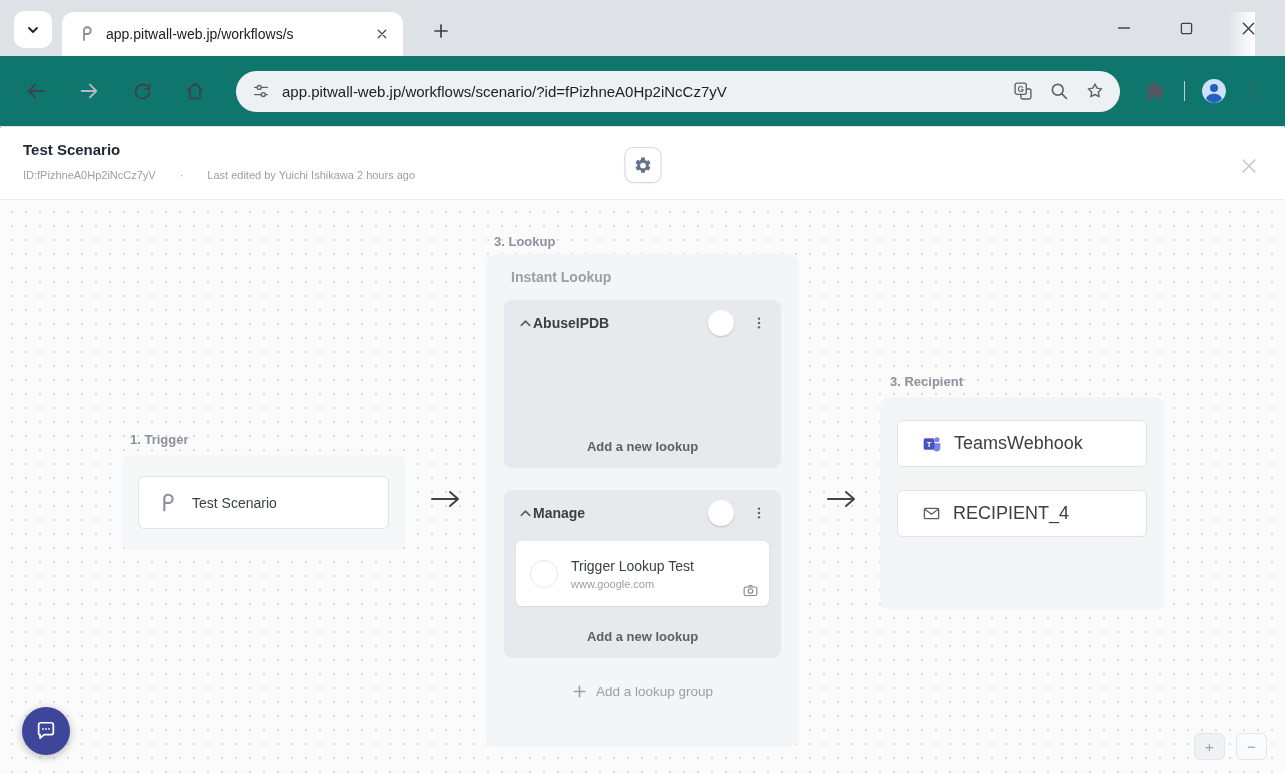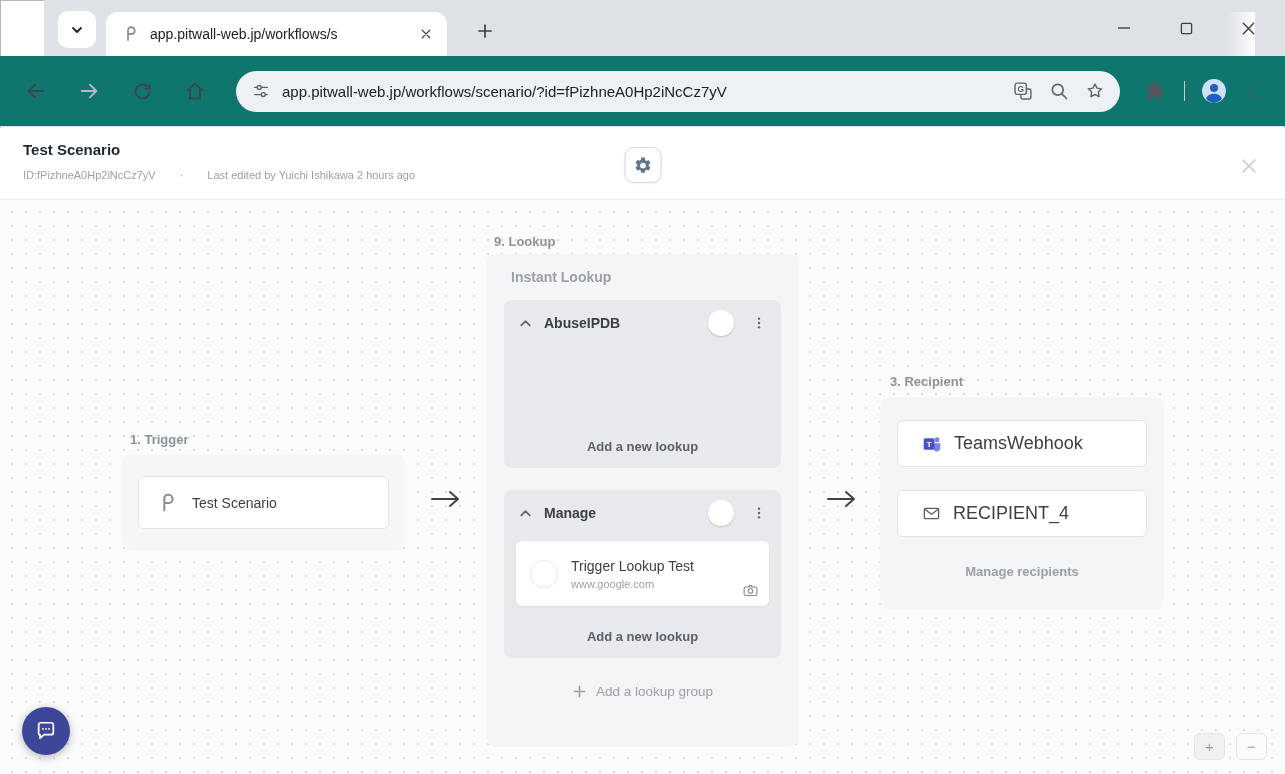--- a/index.html
+++ b/index.html
@@ -3,21 +3,21 @@
 <meta charset="utf-8">
 <style>
   * { margin:0; padding:0; box-sizing:border-box; }
   body { font-family:"Liberation Sans","DejaVu Sans",sans-serif; background:#fff; }
   button { font-family:inherit; background:none; border:none; cursor:pointer; padding:0; }
 
   .window { position:relative; width:1285px; height:774px; overflow:hidden; background:#fff;
             box-shadow: inset 0 0 0 1px #b3b6bb; }
 
   
-  .tabstrip { position:absolute; left:0; top:0; right:0; height:56px; background:#dee1e6;margin-left:44px; }
+  .tabstrip { position:absolute; left:0; top:0; right:0; height:56px; background:#dee1e6; }
   .tab-search { position:absolute; left:14px; top:11px; width:38px; height:37px; background:#fff;
                 border-radius:10px; display:flex; align-items:center; justify-content:center; color:#202124; }
   .tab { position:absolute; left:62px; top:12px; width:341px; height:44px; background:#fff;
          border-radius:12px 12px 0 0; display:flex; align-items:center; padding:0 10px 0 16px; }
   .tab-favicon { display:flex; margin-right:10px; }
   .tab-title { flex:1; font-size:14px; color:#202124; white-space:nowrap; overflow:hidden; position:relative; }
   .tab-fade { position:absolute; right:30px; top:12px; width:28px; height:44px;
               background:linear-gradient(90deg, rgba(255,255,255,0), #fff); pointer-events:none; }
   .tab-close { width:22px; height:22px; display:flex; align-items:center; justify-content:center;
                color:#45494e; border-radius:50%; }
@@ -69,21 +69,21 @@
 
   .flow-arrow { position:absolute; color:#3f444b; }
 
   .lookup-panel { position:absolute; left:486px; top:54px; width:313px; height:493px;
                   background:#f4f5f7; border-radius:10px; }
   .panel-title { position:absolute; left:25px; top:15px; font-size:14px; font-weight:bold; color:#9aa0a6; }
   .lookup-group { position:absolute; left:18px; width:277px; height:168px; background:#e7e9ec; border-radius:8px; }
   .group-1 { top:46px; } .group-2 { top:236px; }
   .group-header { height:46px; display:flex; align-items:center; padding:0 14px; }
   .collapse-btn { display:flex; color:#5f6368; }
-  .group-name { margin-left:11px; font-size:14px; font-weight:bold; color:#3a3f45; }
+  .group-name { font-size:14px; font-weight:bold; color:#3a3f45; }
   .group-spacer { flex:1; }
   .group-toggle { width:26px; height:26px; border-radius:50%; background:#fff;
                   box-shadow:0 1px 2px rgba(0,0,0,.18); }
   .group-kebab { margin-left:17px; display:flex; color:#5f6368; }
   .lookup-card { position:absolute; left:12px; right:12px; top:51px; height:65px; background:#fff;
                  border-radius:6px; box-shadow:0 1px 2px rgba(16,24,40,.07); display:flex;
                  align-items:center; padding-left:14px; gap:13px; }
   .avatar-circle { width:28px; height:28px; border-radius:50%; border:1.5px solid #e4e7ea; background:#fff; flex:none; }
   .lc-title { font-size:14px; color:#3c4043; }
   .lc-url { font-size:11px; color:#9aa0a6; margin-top:4px; }
@@ -308,21 +308,21 @@
         <span class="card-label">Test Scenario</span>
       </div>
     </div>
 
     <span class="flow-arrow" style="left:430px; top:288px;">
       <svg width="32" height="22" viewBox="0 0 32 22">
           <path d="M2 11h25M20 4l8 7-8 7" fill="none" stroke="currentColor" stroke-width="2" stroke-linecap="round" stroke-linejoin="round"></path>
         </svg>
     </span>
 
-    <div class="section-label" style="left:494px; top:34px;">9. Lookup</div>
+    <div class="section-label" style="left:494px; top:34px;">3. Lookup</div>
     <div class="lookup-panel">
       <div class="panel-title">Instant Lookup</div>
 
       <div class="lookup-group group-1">
         <div class="group-header">
           <button class="collapse-btn">
             <span>
                 <svg width="15" height="15" viewBox="0 0 16 16">
                   <path d="M3.5 10l4.5-4.5L12.5 10" fill="none" stroke="currentColor" stroke-width="1.8" stroke-linecap="round" stroke-linejoin="round"></path>
                 </svg>
@@ -416,21 +416,20 @@
       </div>
       <div class="rec-card rec-card-2">
         <span style="color:#5b6068;">
           <svg width="19" height="19" viewBox="0 0 24 24">
               <rect x="3" y="5.5" width="18" height="13" rx="1.5" fill="none" stroke="currentColor" stroke-width="1.7"></rect>
               <path d="M4 7l8 6 8-6" fill="none" stroke="currentColor" stroke-width="1.7" stroke-linecap="round" stroke-linejoin="round"></path>
             </svg>
         </span>
         <span class="rec-label">RECIPIENT_4</span>
       </div>
-      <button class="manage-recipients">Manage recipients</button>
     </div>
 
     <button class="chat-launcher">
       <span>
         <svg width="22" height="22" viewBox="0 0 24 24">
             <path d="M4 5.5A2.5 2.5 0 0 1 6.5 3h11A2.5 2.5 0 0 1 20 5.5v8a2.5 2.5 0 0 1-2.5 2.5H10l-4.5 3.8V16h-1A2.5 2.5 0 0 1 4 13.5z" fill="none" stroke="#ffffff" stroke-width="1.9" stroke-linejoin="round"></path>
             <circle cx="8.7" cy="9.7" r="1" fill="#ffffff"></circle>
             <circle cx="12" cy="9.7" r="1" fill="#ffffff"></circle>
             <circle cx="15.3" cy="9.7" r="1" fill="#ffffff"></circle>
           </svg>

